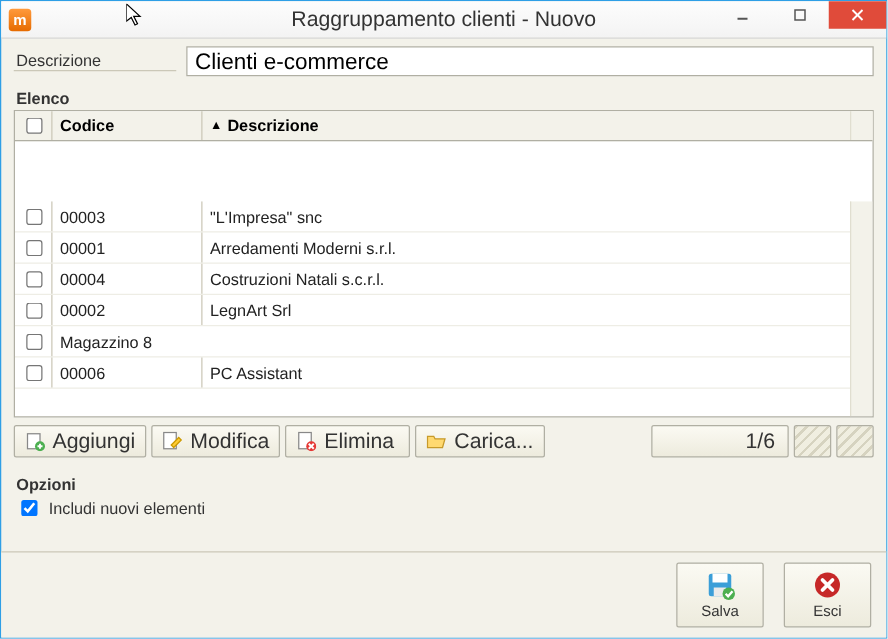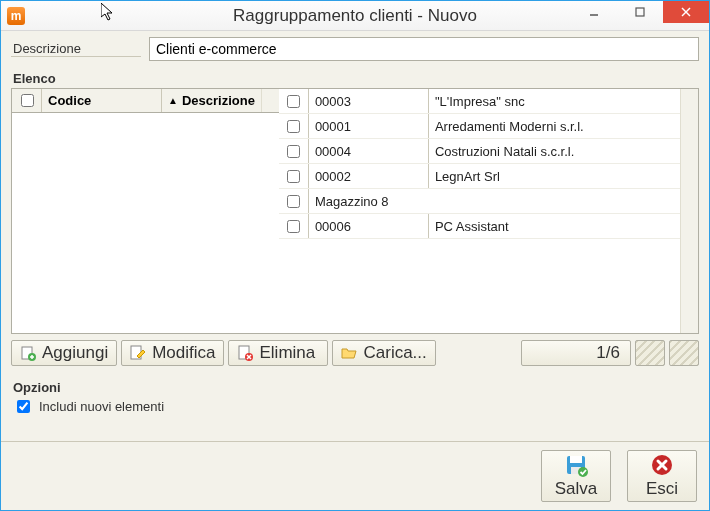--- a/index.html
+++ b/index.html
@@ -42,30 +42,31 @@
   .cursor-shape {
     position: absolute; top: 2px; left: 100px;
     pointer-events: none;
   }
 
   .body-area { flex: 1; padding: 6px 10px 10px 10px; display: flex; flex-direction: column; }
 
   .desc-row { display: flex; align-items: center; gap: 8px; margin-bottom: 6px; }
   .desc-row label { width: 130px; color: #333; font-size: 13px; padding-left: 2px; border-bottom: 1px solid #cbc8b8;}
   .desc-row input {
-    flex: 1; height: 24px; font-size: 14px;
+    flex: 1; height: 24px; font-size: 18px;
     border: 1px solid #b0afa3; padding: 2px 6px; background: #fff;
   }
 
   .section-title { font-weight: bold; font-size: 13px; color: #333; margin: 4px 0 2px 2px; }
 
   .table-wrap {
     border: 1px solid #b0afa3; background: #fff;
-    height: 246px; display: flex; flex-direction: row;
+    height: 246px; display: flex; flex-direction: column;
     position: relative;
+    gap: 48px;
   }
   .grid-header {
     display: flex; background: #f3f2ea; border-bottom: 1px solid #b0afa3;
     height: 24px; align-items: stretch;
     font-size: 13px; font-weight: bold;
   }
   .col-check { width: 30px; border-right: 1px solid #cbc8b8; display:flex; align-items:center; justify-content:center;}
   .col-code { width: 120px; border-right: 1px solid #cbc8b8; padding: 3px 6px; display:flex; align-items:center;}
   .col-desc { flex: 1; padding: 3px 6px; display:flex; align-items:center; gap:4px;}
   .col-scroll { width: 18px; background: #f3f2ea; border-left: 1px solid #e0ded0;}
@@ -98,21 +99,21 @@
 
   .opts-row { margin-top: 10px; }
   .opts-check { display: flex; align-items: center; gap: 6px; font-size: 13px; color: #333; margin-top: 2px; margin-left:2px;}
 
   .footer { border-top: 1px solid #cbc8b8; padding: 8px 12px; display: flex; justify-content: flex-end; gap: 16px; background:#f3f2ea;}
   .fbtn {
     width: 70px; height: 52px;
     background: linear-gradient(#fbfaf3, #edebdd);
     border: 1px solid #b0afa3; border-radius: 2px;
     display: flex; flex-direction: column; align-items: center; justify-content: center;
-    font-size: 17px; color: #333; gap: 2px;
+    font-size: 12px; color: #333; gap: 2px;
   }
   .fbtn .big-ico { width: 24px; height: 24px; display:flex; align-items:center; justify-content:center;}
 </style>
 </head>
 <body>
 
 <div class="window">
 
   <div class="titlebar">
     <div class="app-icon">m</div>

